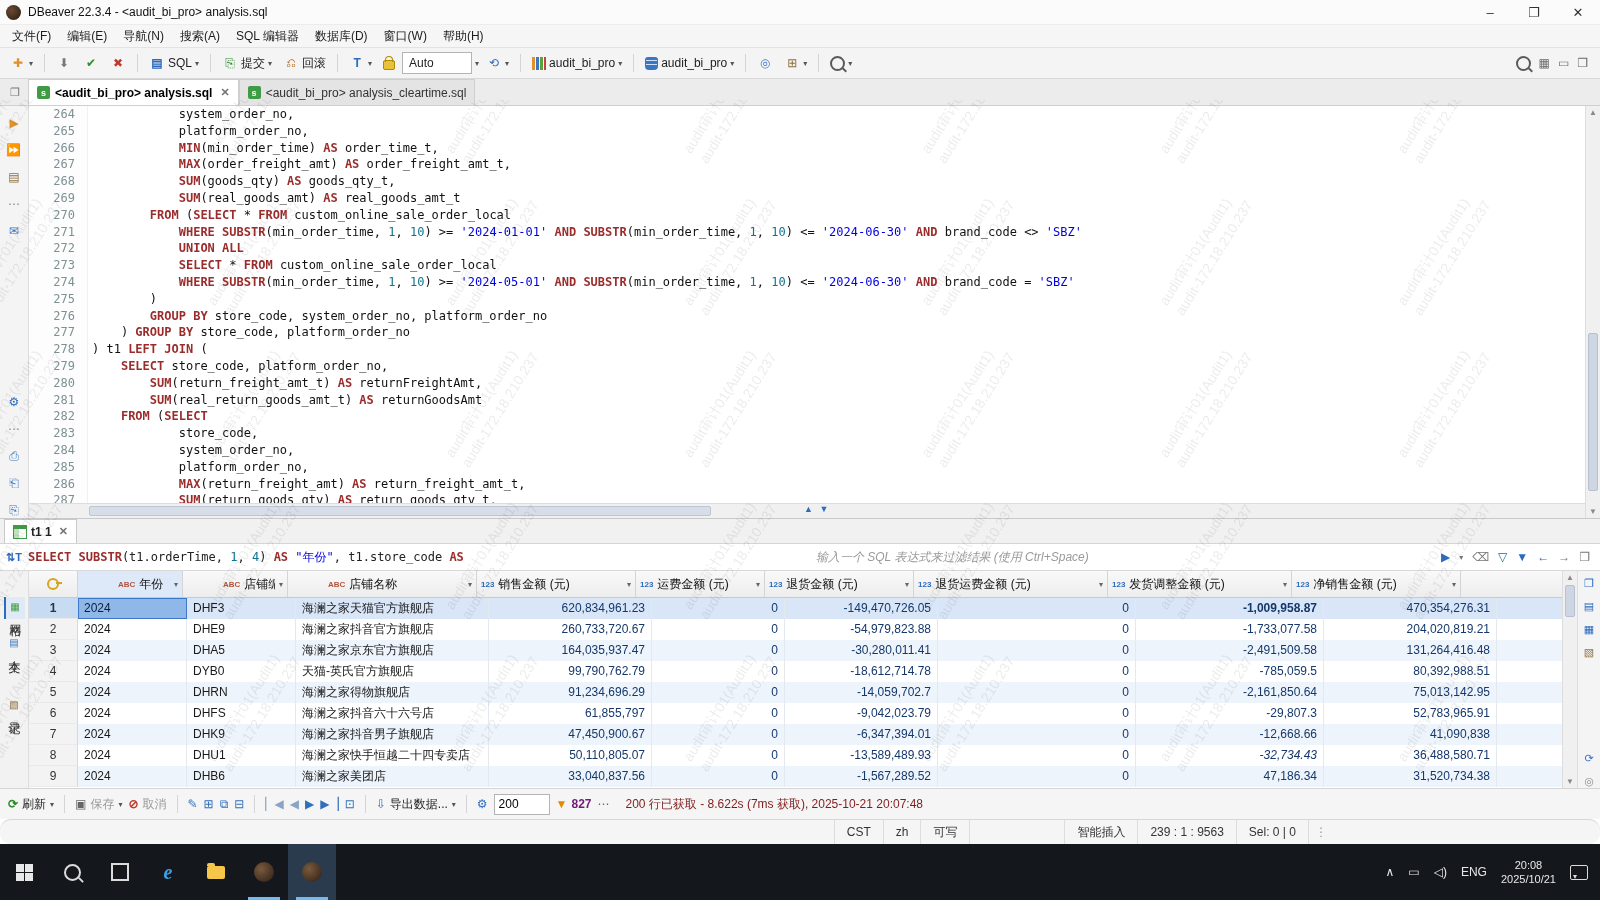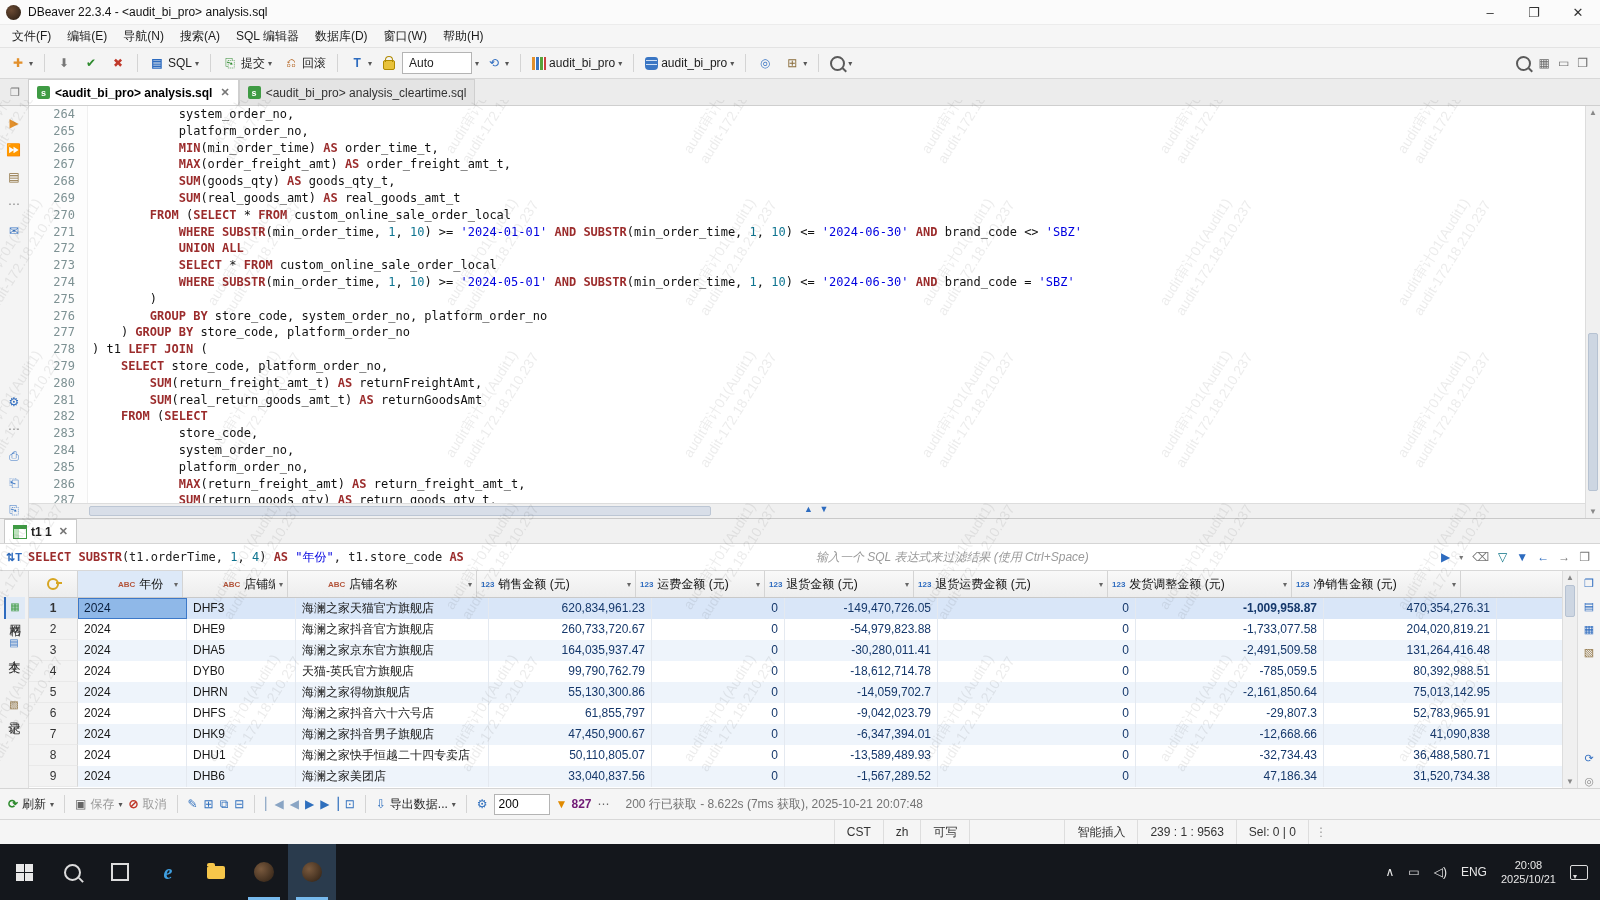--- a/index.html
+++ b/index.html
@@ -115,24 +115,24 @@
   .rtoolbar{height:30px;background:#f5f5f5;border-top:1px solid #d5d5d5;display:flex;align-items:center;padding:0 8px;gap:6px;flex:0 0 auto;white-space:nowrap;}
   .rtb{display:flex;align-items:center;gap:4px;color:#1c1c1c;}
   .g-green{color:#2e8b2e;font-weight:bold;}
   .g-gray{color:#666;}
   .g-red{color:#c0392b;font-weight:bold;}
   .g-blue{color:#2f6fbd;}
   .g-dim{color:#8aa5c4;}
   .g-orange{color:#e08a00;}
   .fetch-input{width:46px;height:19px;border:1px solid #b4b4b4;background:#fff;font-size:12px;padding:0 4px;font-family:"Liberation Sans",sans-serif;}
   .row-total{font-weight:bold;color:#701a75;}
-  .rstatus{color:#737373;margin-left:10px;}
-
-  
-  .statusbar{height:24px;background:#f5f5f5;border-top:1px solid #d8d8d8;display:flex;align-items:stretch;flex:0 0 auto;font-size:12px;color:#333;}
+  .rstatus{color:#7f1d1d;margin-left:10px;}
+
+  
+  .statusbar{height:24px;background:#f5f5f5;border-top:1px solid #d8d8d8;display:flex;align-items:stretch;flex:0 0 auto;font-size:12px;color:#333;border-radius:11px;}
   .sb-spacer-l{flex:1 1 auto;}
   .sb-seg{display:flex;align-items:center;justify-content:center;padding:0 12px;border-left:1px solid #ddd;white-space:nowrap;}
   .sb-seg.empty{width:70px;}
   .sb-spacer-r{width:285px;border-left:1px solid #ddd;display:flex;align-items:center;padding-left:6px;color:#999;}
 
   
   .taskbar{height:56px;background:#14171c;display:flex;align-items:stretch;flex:0 0 auto;color:#e8e8e8;}
   .tk-ic{width:48px;display:flex;align-items:center;justify-content:center;font-size:17px;position:relative;}
   .tk-ic.active{background:#2a3b4d;}
   .tk-ic.running::after{content:"";position:absolute;bottom:0;left:8px;right:8px;height:3px;background:#76b9ed;}
@@ -463,21 +463,21 @@
               <div class="gcell numeric" style="width: 140px;">-18,612,714.78</div>
               <div class="gcell numeric" style="width: 185px;">0</div>
               <div class="gcell numeric" style="width: 175px;">-785,059.5</div>
               <div class="gcell numeric" style="width: 160px;">80,392,988.51</div>
             </div>
             <div class="grow odd">
               <div class="rnum">5</div>
               <div class="gcell" style="width: 96px;">2024</div>
               <div class="gcell" style="width: 96px;">DHRN</div>
               <div class="gcell" style="width: 180px;">海澜之家得物旗舰店</div>
-              <div class="gcell numeric" style="width: 150px;">55,130,300.86</div>
+              <div class="gcell numeric" style="width: 150px;">91,234,696.29</div>
               <div class="gcell numeric" style="width: 120px;">0</div>
               <div class="gcell numeric" style="width: 140px;">-14,059,702.7</div>
               <div class="gcell numeric" style="width: 185px;">0</div>
               <div class="gcell numeric" style="width: 175px;">-2,161,850.64</div>
               <div class="gcell numeric" style="width: 160px;">75,013,142.95</div>
             </div>
             <div class="grow">
               <div class="rnum">6</div>
               <div class="gcell" style="width: 96px;">2024</div>
               <div class="gcell" style="width: 96px;">DHFS</div>
@@ -503,21 +503,21 @@
             </div>
             <div class="grow">
               <div class="rnum">8</div>
               <div class="gcell" style="width: 96px;">2024</div>
               <div class="gcell" style="width: 96px;">DHU1</div>
               <div class="gcell" style="width: 180px;">海澜之家快手恒越二十四专卖店</div>
               <div class="gcell numeric" style="width: 150px;">50,110,805.07</div>
               <div class="gcell numeric" style="width: 120px;">0</div>
               <div class="gcell numeric" style="width: 140px;">-13,589,489.93</div>
               <div class="gcell numeric" style="width: 185px;">0</div>
-              <div class="gcell numeric" style="width: 175px;">-32,734.43</div>
+              <div class="gcell numeric" style="width: 175px; font-style: italic;">-32,734.43</div>
               <div class="gcell numeric" style="width: 160px;">36,488,580.71</div>
             </div>
             <div class="grow odd">
               <div class="rnum">9</div>
               <div class="gcell" style="width: 96px;">2024</div>
               <div class="gcell" style="width: 96px;">DHB6</div>
               <div class="gcell" style="width: 180px;">海澜之家美团店</div>
               <div class="gcell numeric" style="width: 150px;">33,040,837.56</div>
               <div class="gcell numeric" style="width: 120px;">0</div>
               <div class="gcell numeric" style="width: 140px;">-1,567,289.52</div>

